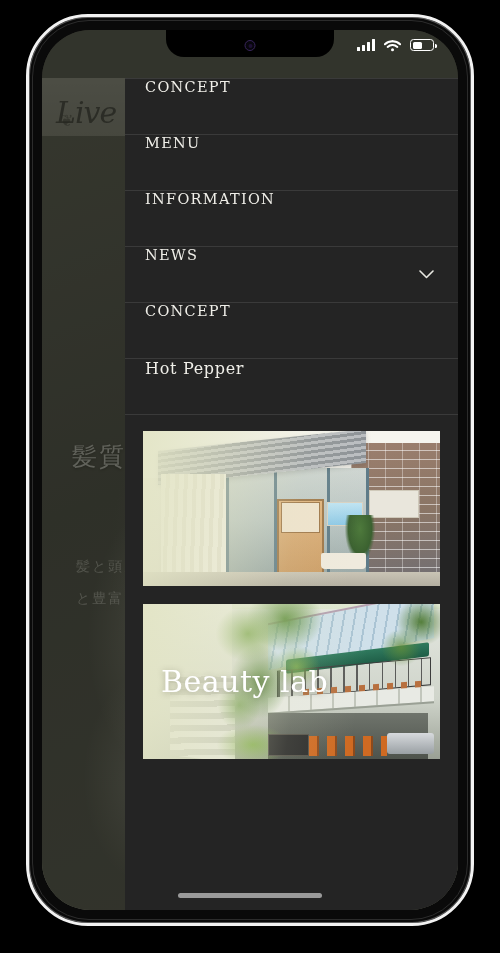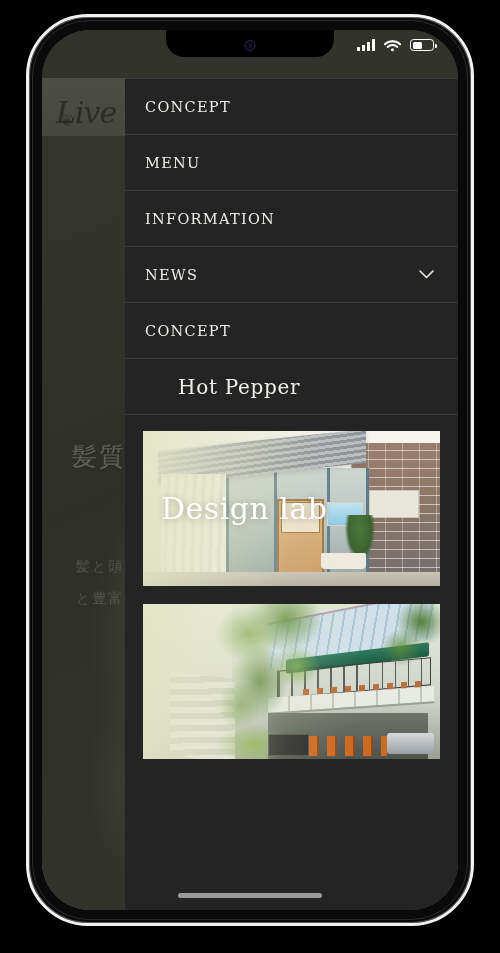--- a/index.html
+++ b/index.html
@@ -254,33 +254,33 @@
   }
 
   .menu-list {
     list-style: none;
     border-top: 1px solid #3a3a3a;
   }
   .menu-item {
     position: relative;
     height: 56px;
     display: flex;
-    align-items: center;
+    align-items: flex-start;
     padding: 0 22px 0 20px;
     border-bottom: 1px solid #3a3a3a;
     cursor: pointer;
   }
   .menu-label {
     font-family: "DejaVu Serif", serif;
     color: #f0efe9;
     font-size: 14.5px;
     letter-spacing: 1.3px;
     font-weight: 400;
   }
-  .menu-label.mixed { letter-spacing: 0.7px; font-size: 20px; margin-left: 33px; }
+  .menu-label.mixed { letter-spacing: 0.7px; font-size: 16px; }
   .chevron {
     position: absolute;
     right: 24px;
     top: 50%;
     transform: translateY(-50%);
     width: 16px; height: 16px;
     display: flex;
     align-items: center;
     justify-content: center;
   }
@@ -532,41 +532,41 @@
               <div class="dl-awning"></div>
               <div class="dl-curtain"></div>
               <div class="dl-door"></div>
               <div class="dl-door-glass"></div>
               <div class="dl-poster"></div>
               <div class="dl-plant"></div>
               <div class="dl-pot"></div>
               <div class="dl-ground"></div>
             </div>
             <div class="veil"></div>
-            <div class="card-label">Design lab</div>
           </div>
           <div class="photo-card">
             <div class="ph-beauty">
               <div class="bl-wall-left"></div>
               <div class="bl-building"></div>
               <div class="bl-roofglass"></div>
               <div class="bl-awning"></div>
               <div class="bl-railing"></div>
               <div class="bl-pots"></div>
               <div class="bl-balcony"></div>
               <div class="bl-undercroft"></div>
               <div class="bl-barrels"></div>
               <div class="bl-car"></div>
               <div class="bl-stairs"></div>
               <div class="bl-tree"></div>
               <div class="bl-tree-r"></div>
               <div class="bl-shrub"></div>
               <div class="bl-sign"></div>
             </div>
             <div class="veil"></div>
+            <div class="card-label">Beauty lab</div>
           </div>
         </div>
     </div>
 
     <div class="notch"></div>
     <div class="camera"></div>
 
     <div class="statusbar">
       <span class="signal">
         <i></i>

